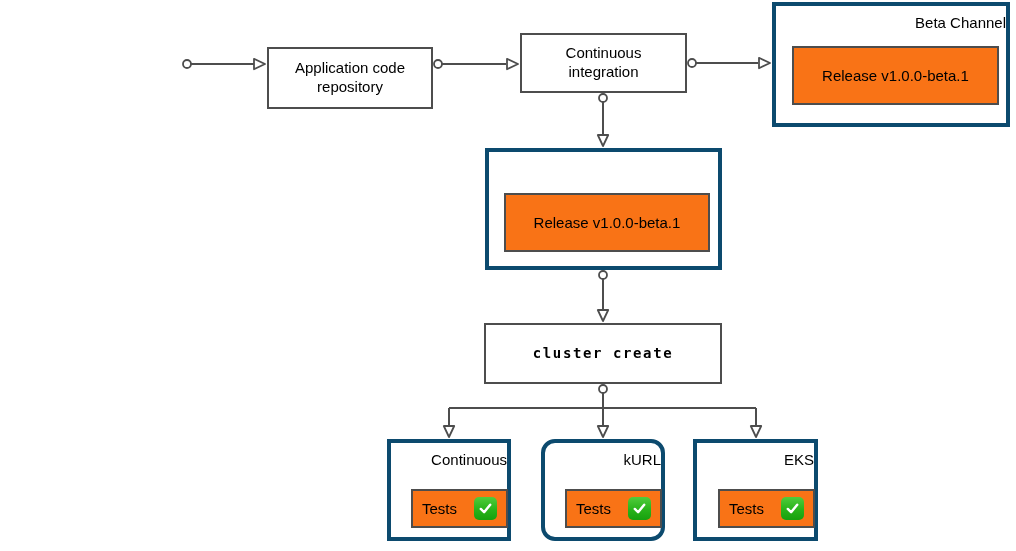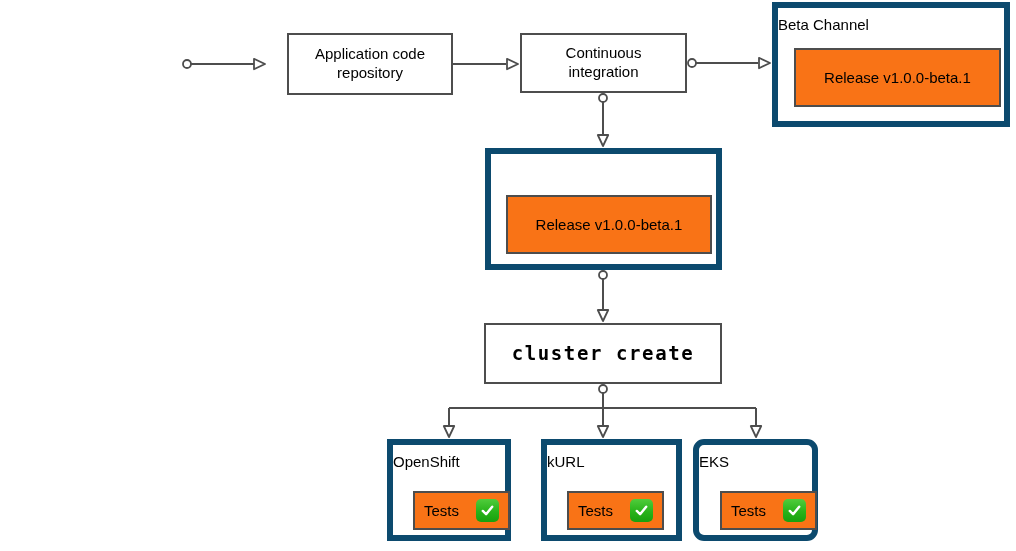--- a/index.html
+++ b/index.html
@@ -20,44 +20,44 @@
     box-sizing: border-box;
     display: flex;
     align-items: center;
     justify-content: center;
     text-align: center;
     font-size: 15px;
     line-height: 1.25;
   }
   .container-node {
     position: absolute;
-    border: 6px solid #0c4a6e;
+    border: 4px solid #0c4a6e;
     background: #ffffff;
     box-sizing: border-box;
-    text-align: left;
+    text-align: right;
   }
   .container-title {
     margin-top: 8px;
     font-size: 15px;
     line-height: 1.2;
   }
   .inner-node {
     position: absolute;
     border: 2px solid #4d4d4d;
     background: #f97316;
     box-sizing: border-box;
     display: flex;
     align-items: center;
     justify-content: center;
     font-size: 15px;
   }
   .mono {
     font-family: "DejaVu Sans Mono", "Liberation Mono", monospace;
     font-weight: bold;
-    font-size: 19px;
+    font-size: 14px;
     letter-spacing: 1.6px;
   }
   .tests-box {
     justify-content: space-between;
     padding: 0 9px;
     margin-left: 8px;
   }
   .check-badge {
     width: 23px;
     height: 23px;
@@ -113,21 +113,21 @@
       <line x1="449" y1="408" x2="449" y2="425"></line>
       <line x1="603" y1="408" x2="603" y2="425"></line>
       <line x1="756" y1="408" x2="756" y2="425"></line>
       <polygon points="443.8,426 454.2,426 449,437" fill="#ffffff" stroke-width="1.8" stroke-linejoin="round"></polygon>
       <polygon points="597.8,426 608.2,426 603,437" fill="#ffffff" stroke-width="1.8" stroke-linejoin="round"></polygon>
       <polygon points="750.8,426 761.2,426 756,437" fill="#ffffff" stroke-width="1.8" stroke-linejoin="round"></polygon>
     </g>
   </svg>
 
 
-  <div class="node" style="left:267px; top:33px; width:166px; height:62px; padding:0 14px;margin-left:20px;">
+  <div class="node" style="left:267px; top:47px; width:166px; height:62px; padding:0 14px;">
     <span>Application code repository</span>
   </div>
 
   <div class="node" style="left:520px; top:33px; width:167px; height:60px; padding:0 28px;">
     <span>Continuous integration</span>
   </div>
 
   <div class="container-node" style="left:772px; top:2px; width:238px; height:125px;">
     <div class="container-title">Beta Channel</div>
     <div class="inner-node" style="left:16px; top:40px; width:207px; height:59px;">
@@ -139,44 +139,44 @@
     <div class="inner-node" style="left:15px; top:41px; width:206px; height:59px;">
       <span>Release v1.0.0-beta.1</span>
     </div>
   </div>
 
   <div class="node mono" style="left:484px; top:323px; width:238px; height:61px;">
     <span>cluster create</span>
   </div>
 
   <div class="container-node" style="left:387px; top:439px; width:124px; height:102px;">
-    <div class="container-title">OpenShift</div>
+    <div class="container-title">Continuous</div>
     <div class="inner-node tests-box" style="left:12px; top:46px; width:97px; height:39px;">
       <span>Tests</span>
       <span class="check-badge">
         <svg width="15" height="15" viewBox="0 0 16 16" fill="none" stroke="#ffffff" stroke-width="2.6" stroke-linecap="round" stroke-linejoin="round">
           <polyline points="3,8.5 6.5,12 13,4"></polyline>
         </svg>
       </span>
     </div>
   </div>
 
-  <div class="container-node" style="left:541px; top:439px; width:141px; height:102px;">
+  <div class="container-node" style="left:541px; top:439px; width:124px; height:102px;border-radius:14px;">
     <div class="container-title">kURL</div>
     <div class="inner-node tests-box" style="left:12px; top:46px; width:97px; height:39px;">
       <span>Tests</span>
       <span class="check-badge">
         <svg width="15" height="15" viewBox="0 0 16 16" fill="none" stroke="#ffffff" stroke-width="2.6" stroke-linecap="round" stroke-linejoin="round">
           <polyline points="3,8.5 6.5,12 13,4"></polyline>
         </svg>
       </span>
     </div>
   </div>
 
-  <div class="container-node" style="left:693px; top:439px; width:125px; height:102px;border-radius:11px;">
+  <div class="container-node" style="left:693px; top:439px; width:125px; height:102px;">
     <div class="container-title">EKS</div>
     <div class="inner-node tests-box" style="left:13px; top:46px; width:97px; height:39px;">
       <span>Tests</span>
       <span class="check-badge">
         <svg width="15" height="15" viewBox="0 0 16 16" fill="none" stroke="#ffffff" stroke-width="2.6" stroke-linecap="round" stroke-linejoin="round">
           <polyline points="3,8.5 6.5,12 13,4"></polyline>
         </svg>
       </span>
     </div>
   </div>

